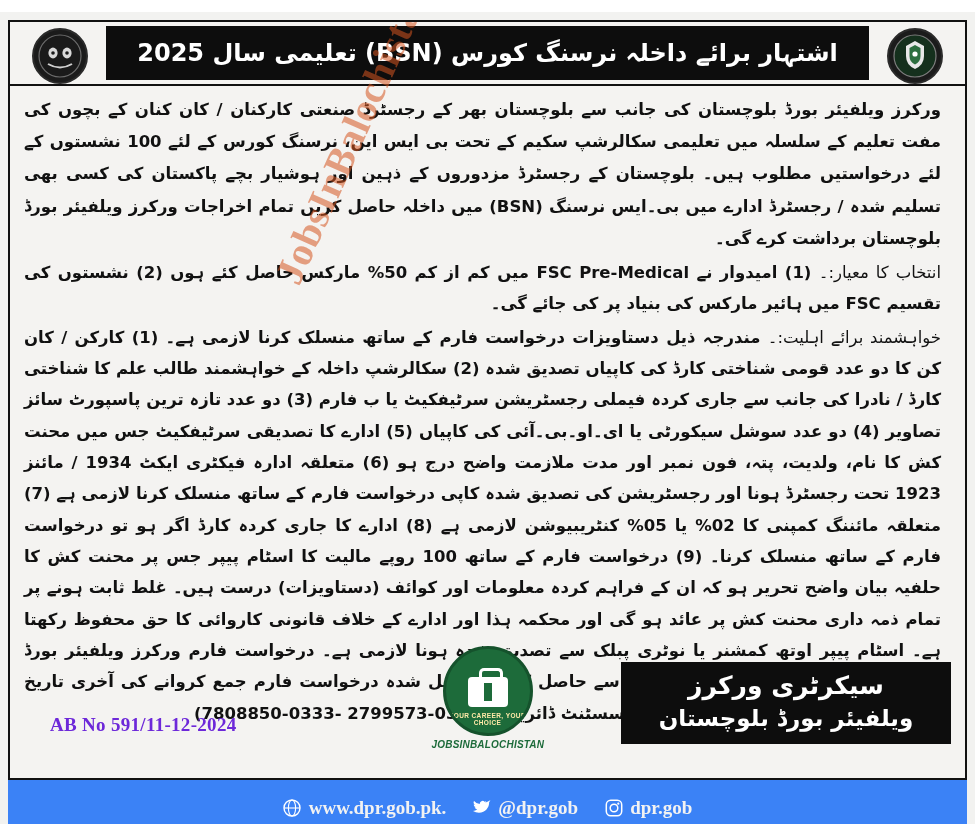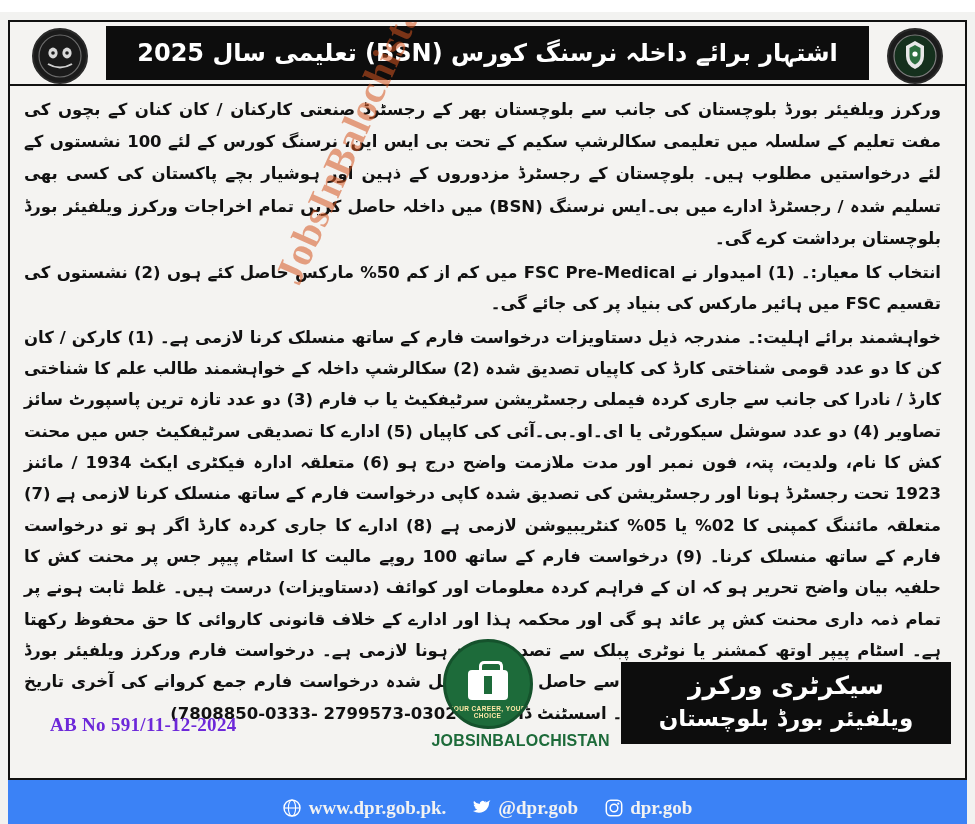--- a/index.html
+++ b/index.html
@@ -89,21 +89,21 @@
     font-family: "DejaVu Sans", sans-serif;
     font-size: 16.5px;
     line-height: 1.95;
     color: #111;
     text-align: justify;
     text-justify: inter-word;
     margin: 0 0 2px 0;
     font-weight: 600;
   }
   .para.tight { line-height: 1.9; }
-  .b { font-weight: bold; }
+  .b { font-weight: normal; }
 
   
   .footer {
     position: absolute;
     left: 0;
     right: 0;
     bottom: 0;
     height: 132px;
   }
   .sec-block {
@@ -196,25 +196,26 @@
     font-family: "Liberation Sans", sans-serif;
     font-size: 6.5px;
     letter-spacing: 0.4px;
     color: #ffe9a8;
     direction: ltr;
     font-weight: bold;
   }
   .logo-caption {
     margin-top: 3px;
     font-family: "Liberation Sans", sans-serif;
-    font-size: 16px;
+    font-size: 10px;
     font-weight: bold;
     color: #1d6b3a;
     direction: ltr;
     letter-spacing: 0.2px;
+    font-style: italic;
   }
 
   
   .social-bar {
     position: absolute;
     left: 8px;
     right: 8px;
     bottom: 0px;
     height: 56px;
     background: #3b82f6;

